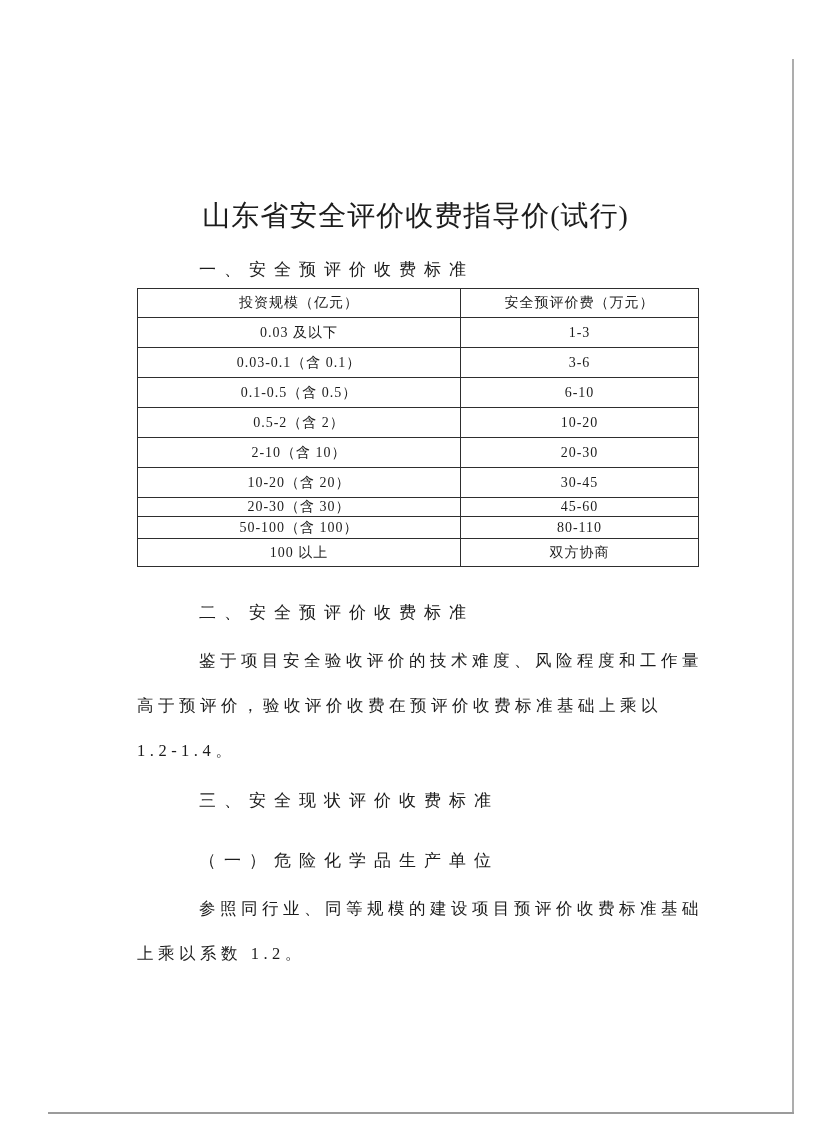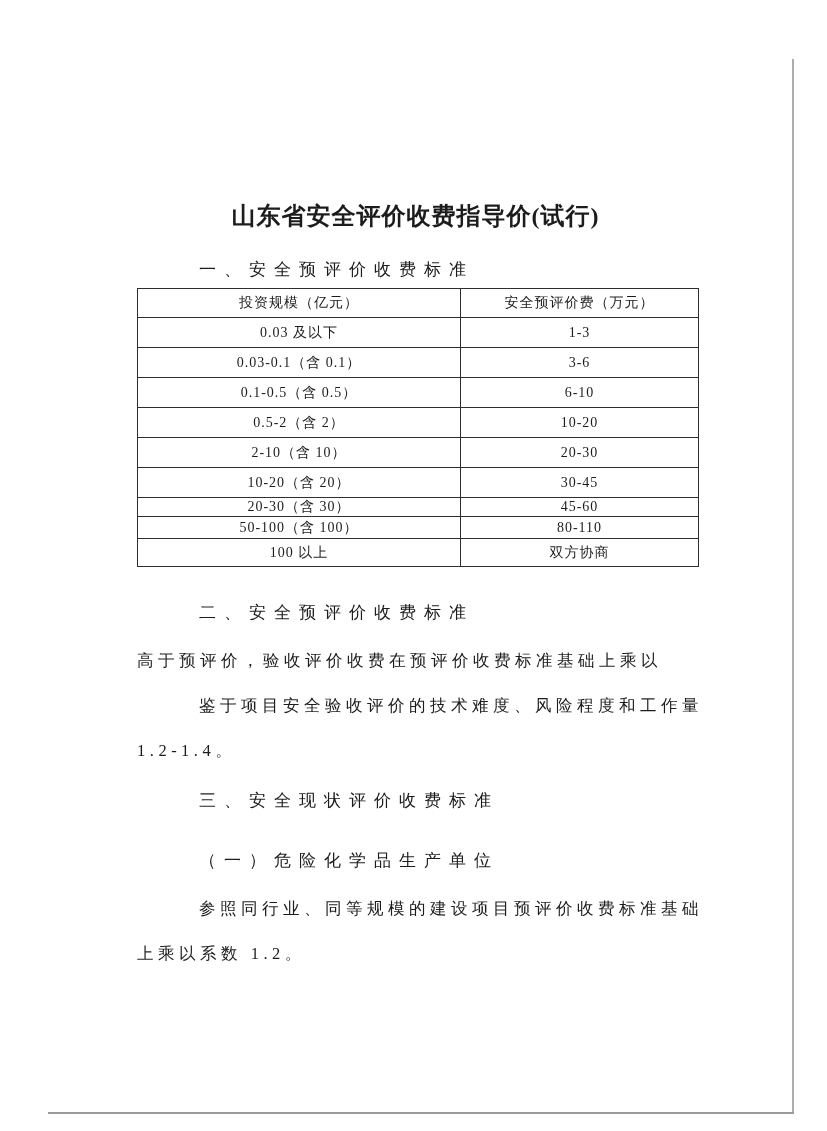--- a/index.html
+++ b/index.html
@@ -17,21 +17,21 @@
     width:2px; height:1054px; background:#adadad;
   }
   .sheet-bottom-edge {
     position:absolute; left:48px; top:1112px;
     width:746px; height:2px; background:#9b9b9b;
   }
   .content {
     position:absolute; left:137px; top:197px; width:557px;
   }
   .doc-title {
-    font-size:24px; font-weight:bold; text-align:center;
+    font-size:28px; font-weight:normal; text-align:center;
     letter-spacing:1px; line-height:38px; white-space:nowrap;
   }
   .sec-heading {
     font-size:17px; line-height:24px; letter-spacing:8px;
     padding-left:62px; white-space:nowrap;
   }
   .sec-heading.h1 { margin-top:23px; }
   .sec-heading.h2 { margin-top:34px; }
   .sec-heading.h3 { margin-top:16px; }
   .sub-heading {
@@ -115,22 +115,22 @@
       <tr class="r-last">
         <td>100 以上</td>
         <td>双方协商</td>
       </tr>
     </tbody>
   </table>
 
   <div class="sec-heading h2">二、安全预评价收费标准</div>
 
   <div class="para">
+    <div class="para-line first">鉴于项目安全验收评价的技术难度、风险程度和工作量</div>
     <div class="para-line">高于预评价，验收评价收费在预评价收费标准基础上乘以</div>
-    <div class="para-line first">鉴于项目安全验收评价的技术难度、风险程度和工作量</div>
     <div class="para-line">1.2-1.4。</div>
   </div>
 
   <div class="sec-heading h3">三、安全现状评价收费标准</div>
 
   <div class="sub-heading">（一）危险化学品生产单位</div>
 
   <div class="para">
     <div class="para-line first">参照同行业、同等规模的建设项目预评价收费标准基础</div>
     <div class="para-line">上乘以系数 1.2。</div>

